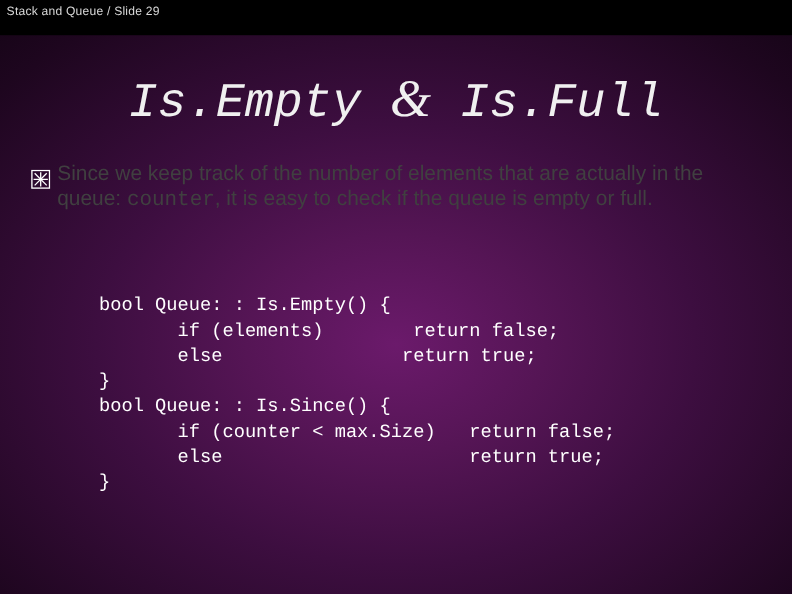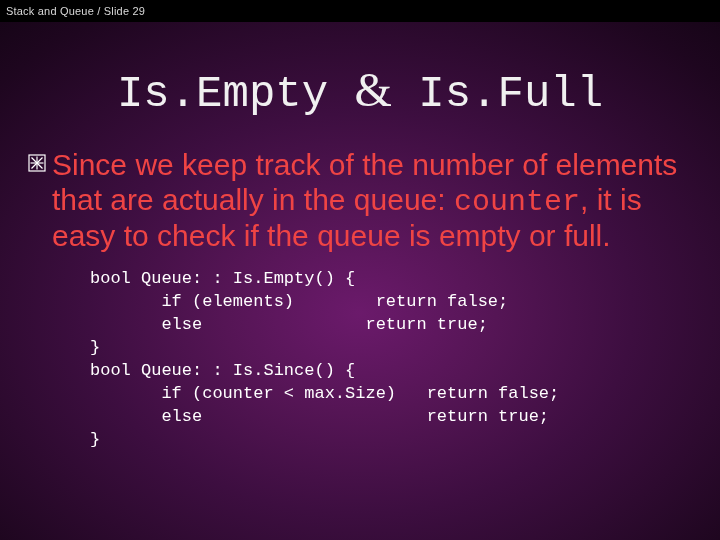--- a/index.html
+++ b/index.html
@@ -10,38 +10,39 @@
                 #551555 20%,
                 #3d0e40 40%,
                 #1e061f 70%,
                 #050106 100%);
     font-family: Arial, Helvetica, sans-serif;
     color: #ffffff;
   }
   .topbar {
     position: absolute;
     top: 0; left: 0; right: 0;
-    height: 22px;
+    height: 32px;
     background: #000000;
     color: #d8d8d8;
     font-size: 11px;
     line-height: 22px;
     padding-left: 6px;
     letter-spacing: 0.2px;
   }
   .title {
     position: absolute;
     top: 62px;
     left: 0;
     width: 100%;
     text-align: center;
     font-family: "Courier New", Courier, monospace;
     font-size: 44px;
     color: #f0f0f0;
     white-space: pre;
+    font-style: italic;
   }
   .title .amp {
     font-family: "Times New Roman", Times, serif;
     font-size: 48px;
   }
   .body-area {
     position: absolute;
     top: 148px;
     left: 28px;
     right: 20px;
@@ -50,23 +51,23 @@
     display: flex;
     align-items: flex-start;
   }
   .bullet-icon {
     flex: 0 0 auto;
     margin-top: 6px;
     margin-right: 6px;
   }
   .bullet-icon svg { display: block; }
   .para {
-    font-size: 30px;
+    font-size: 19px;
     line-height: 1.15;
-    color: #ef4444;
+    color: #404040;
   }
   .para .mono {
     font-family: "Courier New", Courier, monospace;
   }
   .code-block {
     position: absolute;
     top: 268px;
     left: 90px;
     right: 30px;
     font-family: "Courier New", Courier, monospace;

